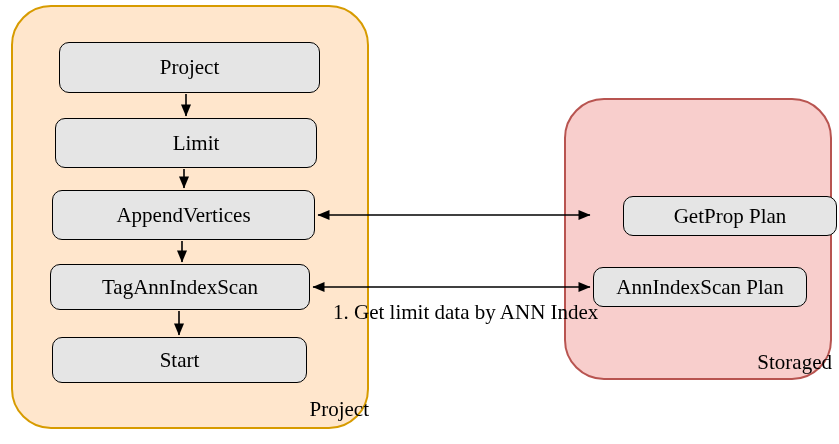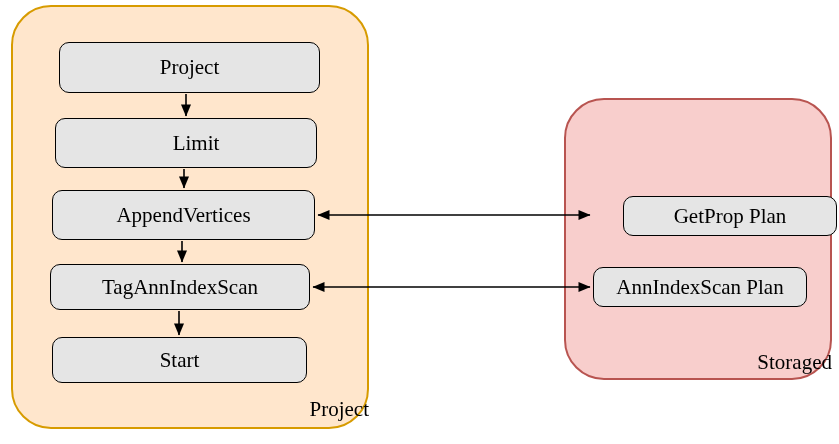--- a/index.html
+++ b/index.html
@@ -102,14 +102,15 @@
   <div class="node" id="n-append">AppendVertices</div>
   <div class="node" id="n-tagann">TagAnnIndexScan</div>
   <div class="node" id="n-start">Start</div>
 
   <div class="node" id="n-getprop">GetProp Plan</div>
   <div class="node" id="n-annindex">AnnIndexScan Plan</div>
 
   <div class="group-label" id="lbl-graphd">Project</div>
   <div class="group-label" id="lbl-storaged">Storaged</div>
 
+  <div class="edge-label" id="elbl-1">1. Get limit data by ANN Index</div>
 
 </div>
 
 </body></html>

